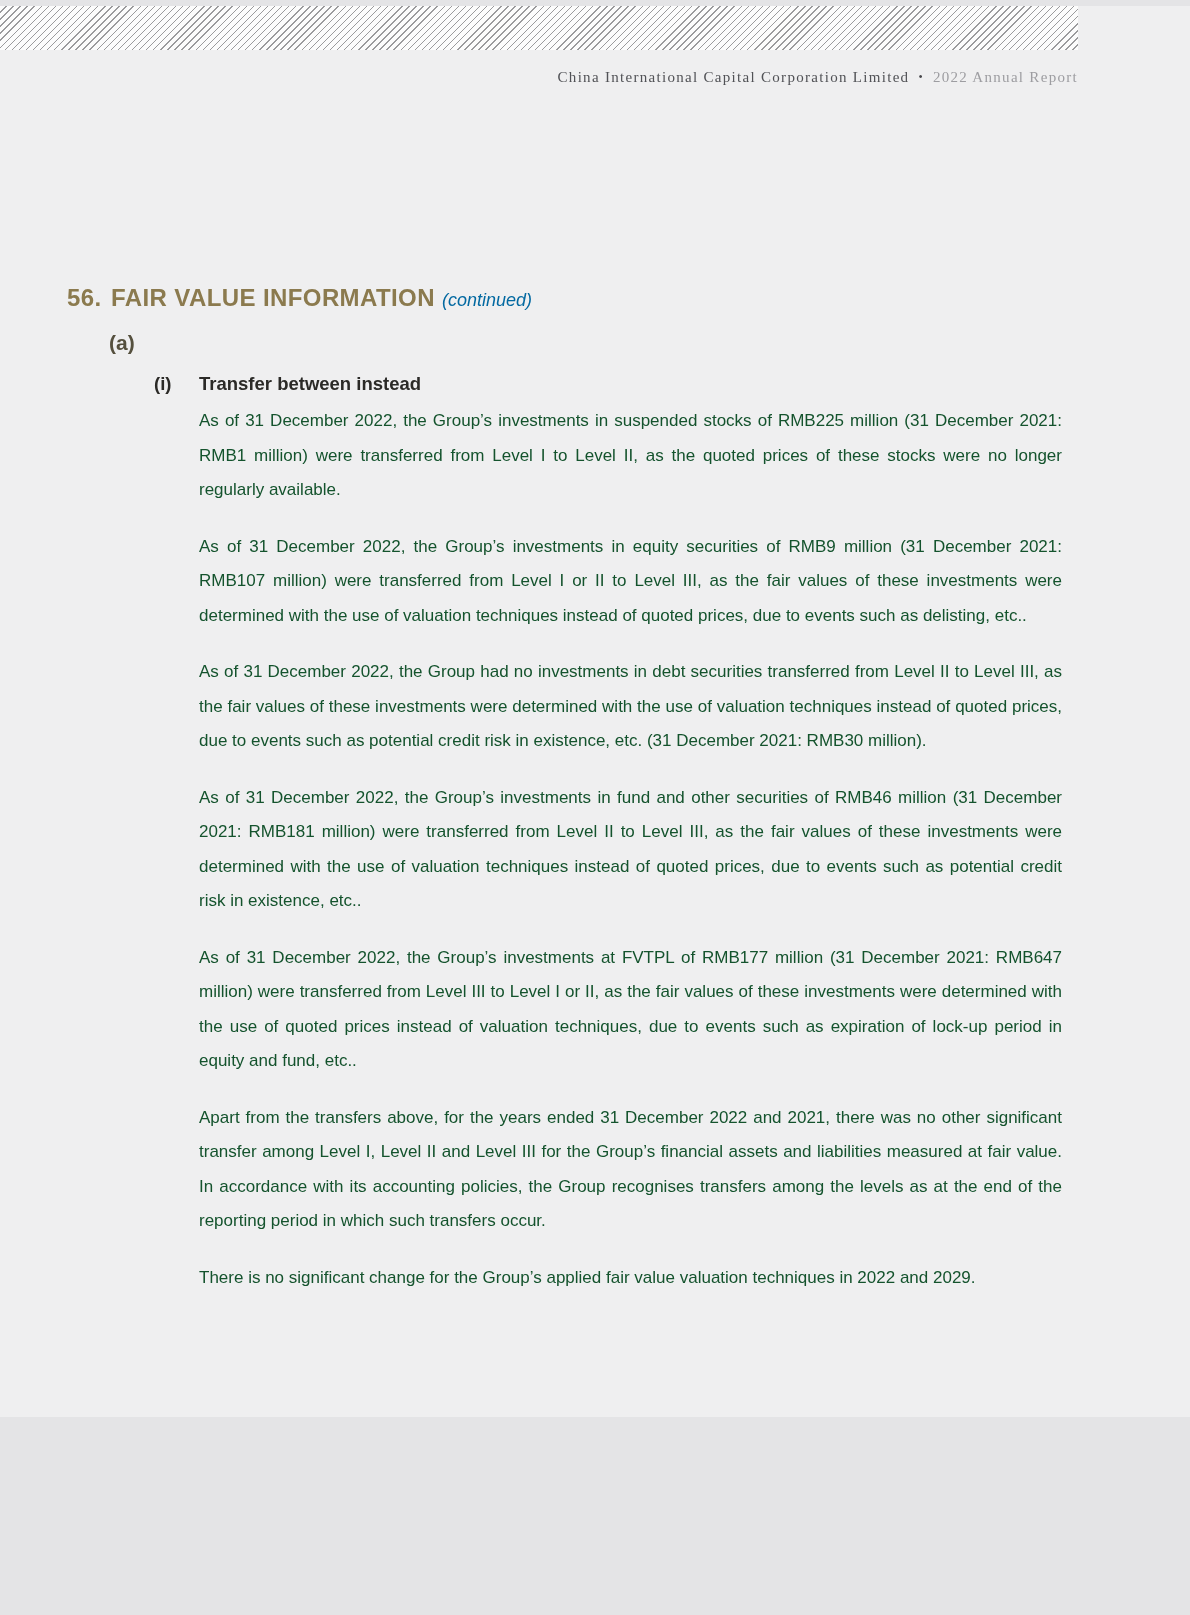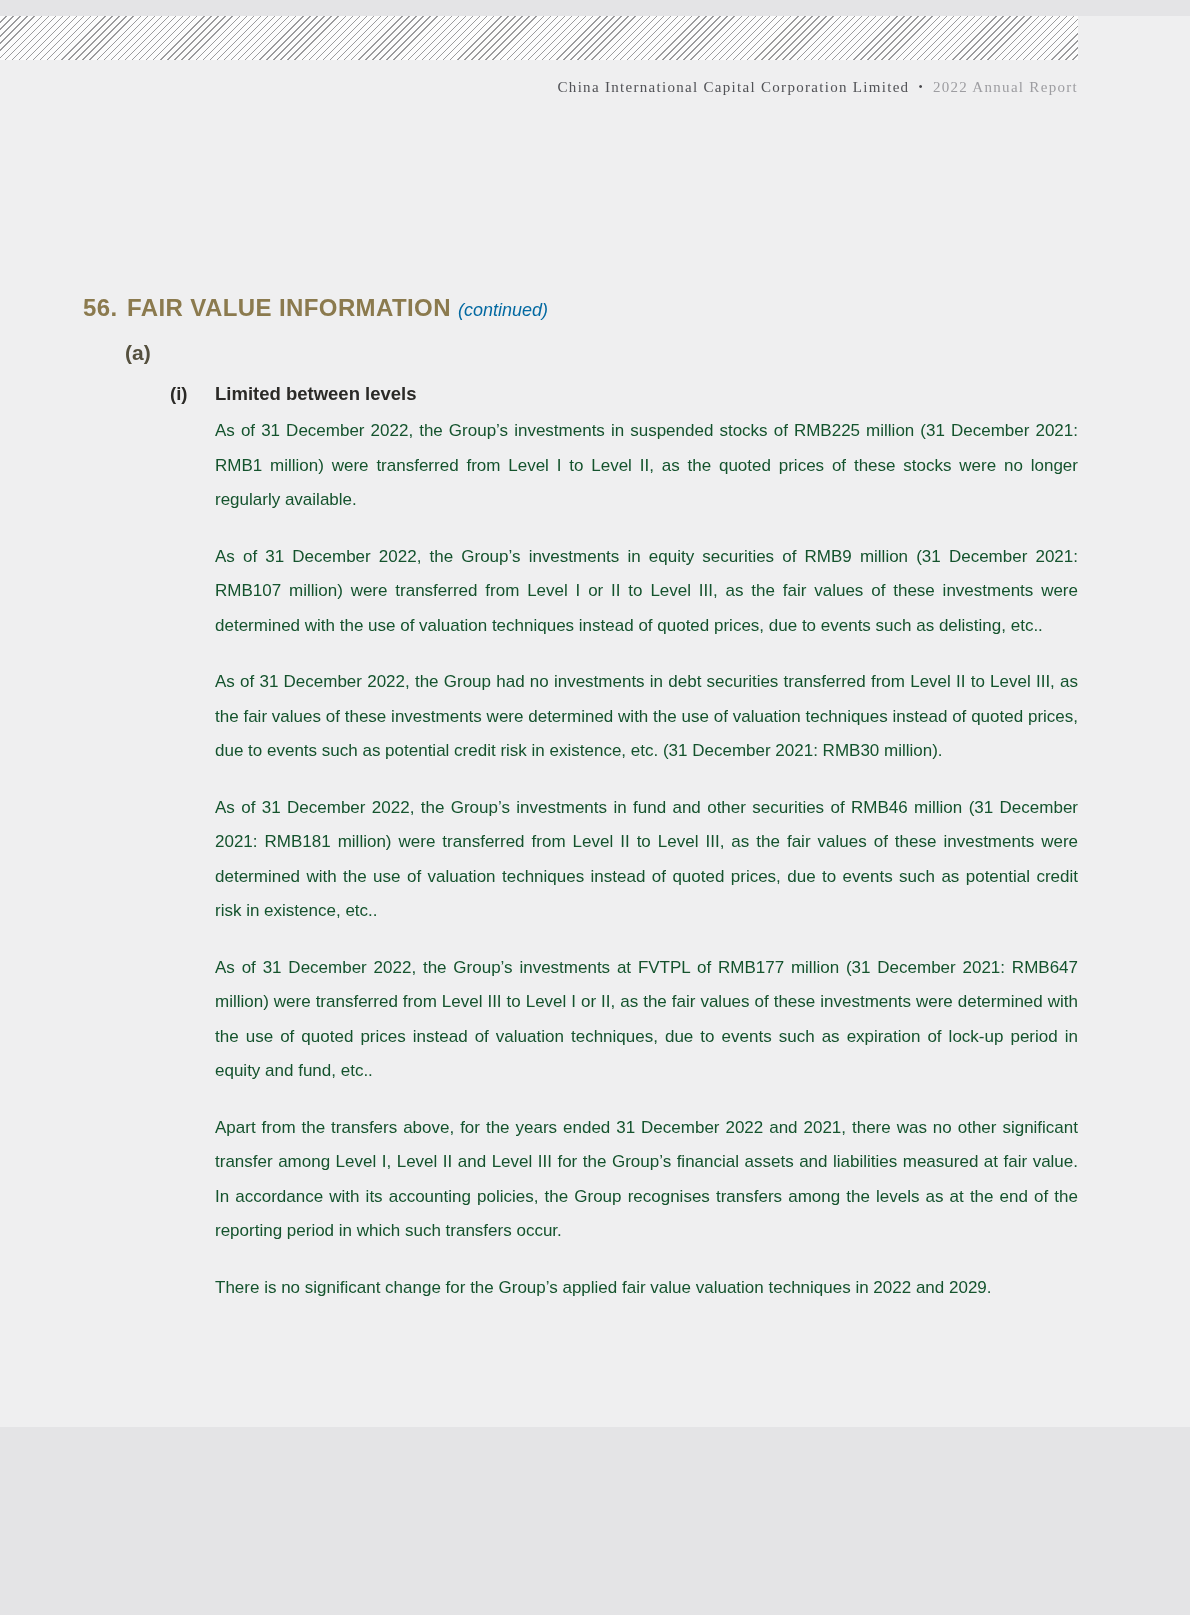--- a/index.html
+++ b/index.html
@@ -4,21 +4,21 @@
 <style>
   html, body {
     margin: 0;
     padding: 0;
     background: #e4e4e6;
   }
   .page {
     position: relative;
     width: 1190px;
     height: 1411px;
-    margin: 16px auto;
+    margin: 6px auto;
     background: #efeff0;
     overflow: hidden;
     font-family: "Liberation Sans", sans-serif;
   }
 
   
   .hatch-band {
     position: absolute;
     top: 0;
     left: 0;
@@ -51,21 +51,21 @@
     margin: 0 9px;
     vertical-align: 1px;
   }
   .running-header .report-name {
     color: #9d9da1;
   }
 
   
   .content {
     position: absolute;
-    left: 83px;
+    left: 67px;
     top: 277px;
     width: 995px;
   }
 
   .h1-row {
     display: flex;
     align-items: baseline;
     font-size: 24px;
     line-height: 1.25;
     font-weight: bold;
@@ -146,21 +146,21 @@
         <span>FAIR VALUE INFORMATION</span><em>(continued)</em>
       </span>
     </div>
 
     <div class="h2-row">
       <span class="h2-label">(a)</span>
     </div>
 
     <div class="h3-row">
       <span class="h3-label">(i)</span>
-      <span>Limited between levels</span>
+      <span>Transfer between instead</span>
     </div>
 
     <div class="paragraphs">
       <p>As of 31 December 2022, the Group’s investments in suspended stocks of RMB225 million (31 December 2021: RMB1 million) were transferred from Level I to Level II, as the quoted prices of these stocks were no longer regularly available.</p>
       <p>As of 31 December 2022, the Group’s investments in equity securities of RMB9 million (31 December 2021: RMB107 million) were transferred from Level I or II to Level III, as the fair values of these investments were determined with the use of valuation techniques instead of quoted prices, due to events such as delisting, etc..</p>
       <p>As of 31 December 2022, the Group had no investments in debt securities transferred from Level II to Level III, as the fair values of these investments were determined with the use of valuation techniques instead of quoted prices, due to events such as potential credit risk in existence, etc. (31 December 2021: RMB30 million).</p>
       <p>As of 31 December 2022, the Group’s investments in fund and other securities of RMB46 million (31 December 2021: RMB181 million) were transferred from Level II to Level III, as the fair values of these investments were determined with the use of valuation techniques instead of quoted prices, due to events such as potential credit risk in existence, etc..</p>
       <p>As of 31 December 2022, the Group’s investments at FVTPL of RMB177 million (31 December 2021: RMB647 million) were transferred from Level III to Level I or II, as the fair values of these investments were determined with the use of quoted prices instead of valuation techniques, due to events such as expiration of lock-up period in equity and fund, etc..</p>
       <p>Apart from the transfers above, for the years ended 31 December 2022 and 2021, there was no other significant transfer among Level I, Level II and Level III for the Group’s financial assets and liabilities measured at fair value. In accordance with its accounting policies, the Group recognises transfers among the levels as at the end of the reporting period in which such transfers occur.</p>
       <p>There is no significant change for the Group’s applied fair value valuation techniques in 2022 and 2029.</p>

